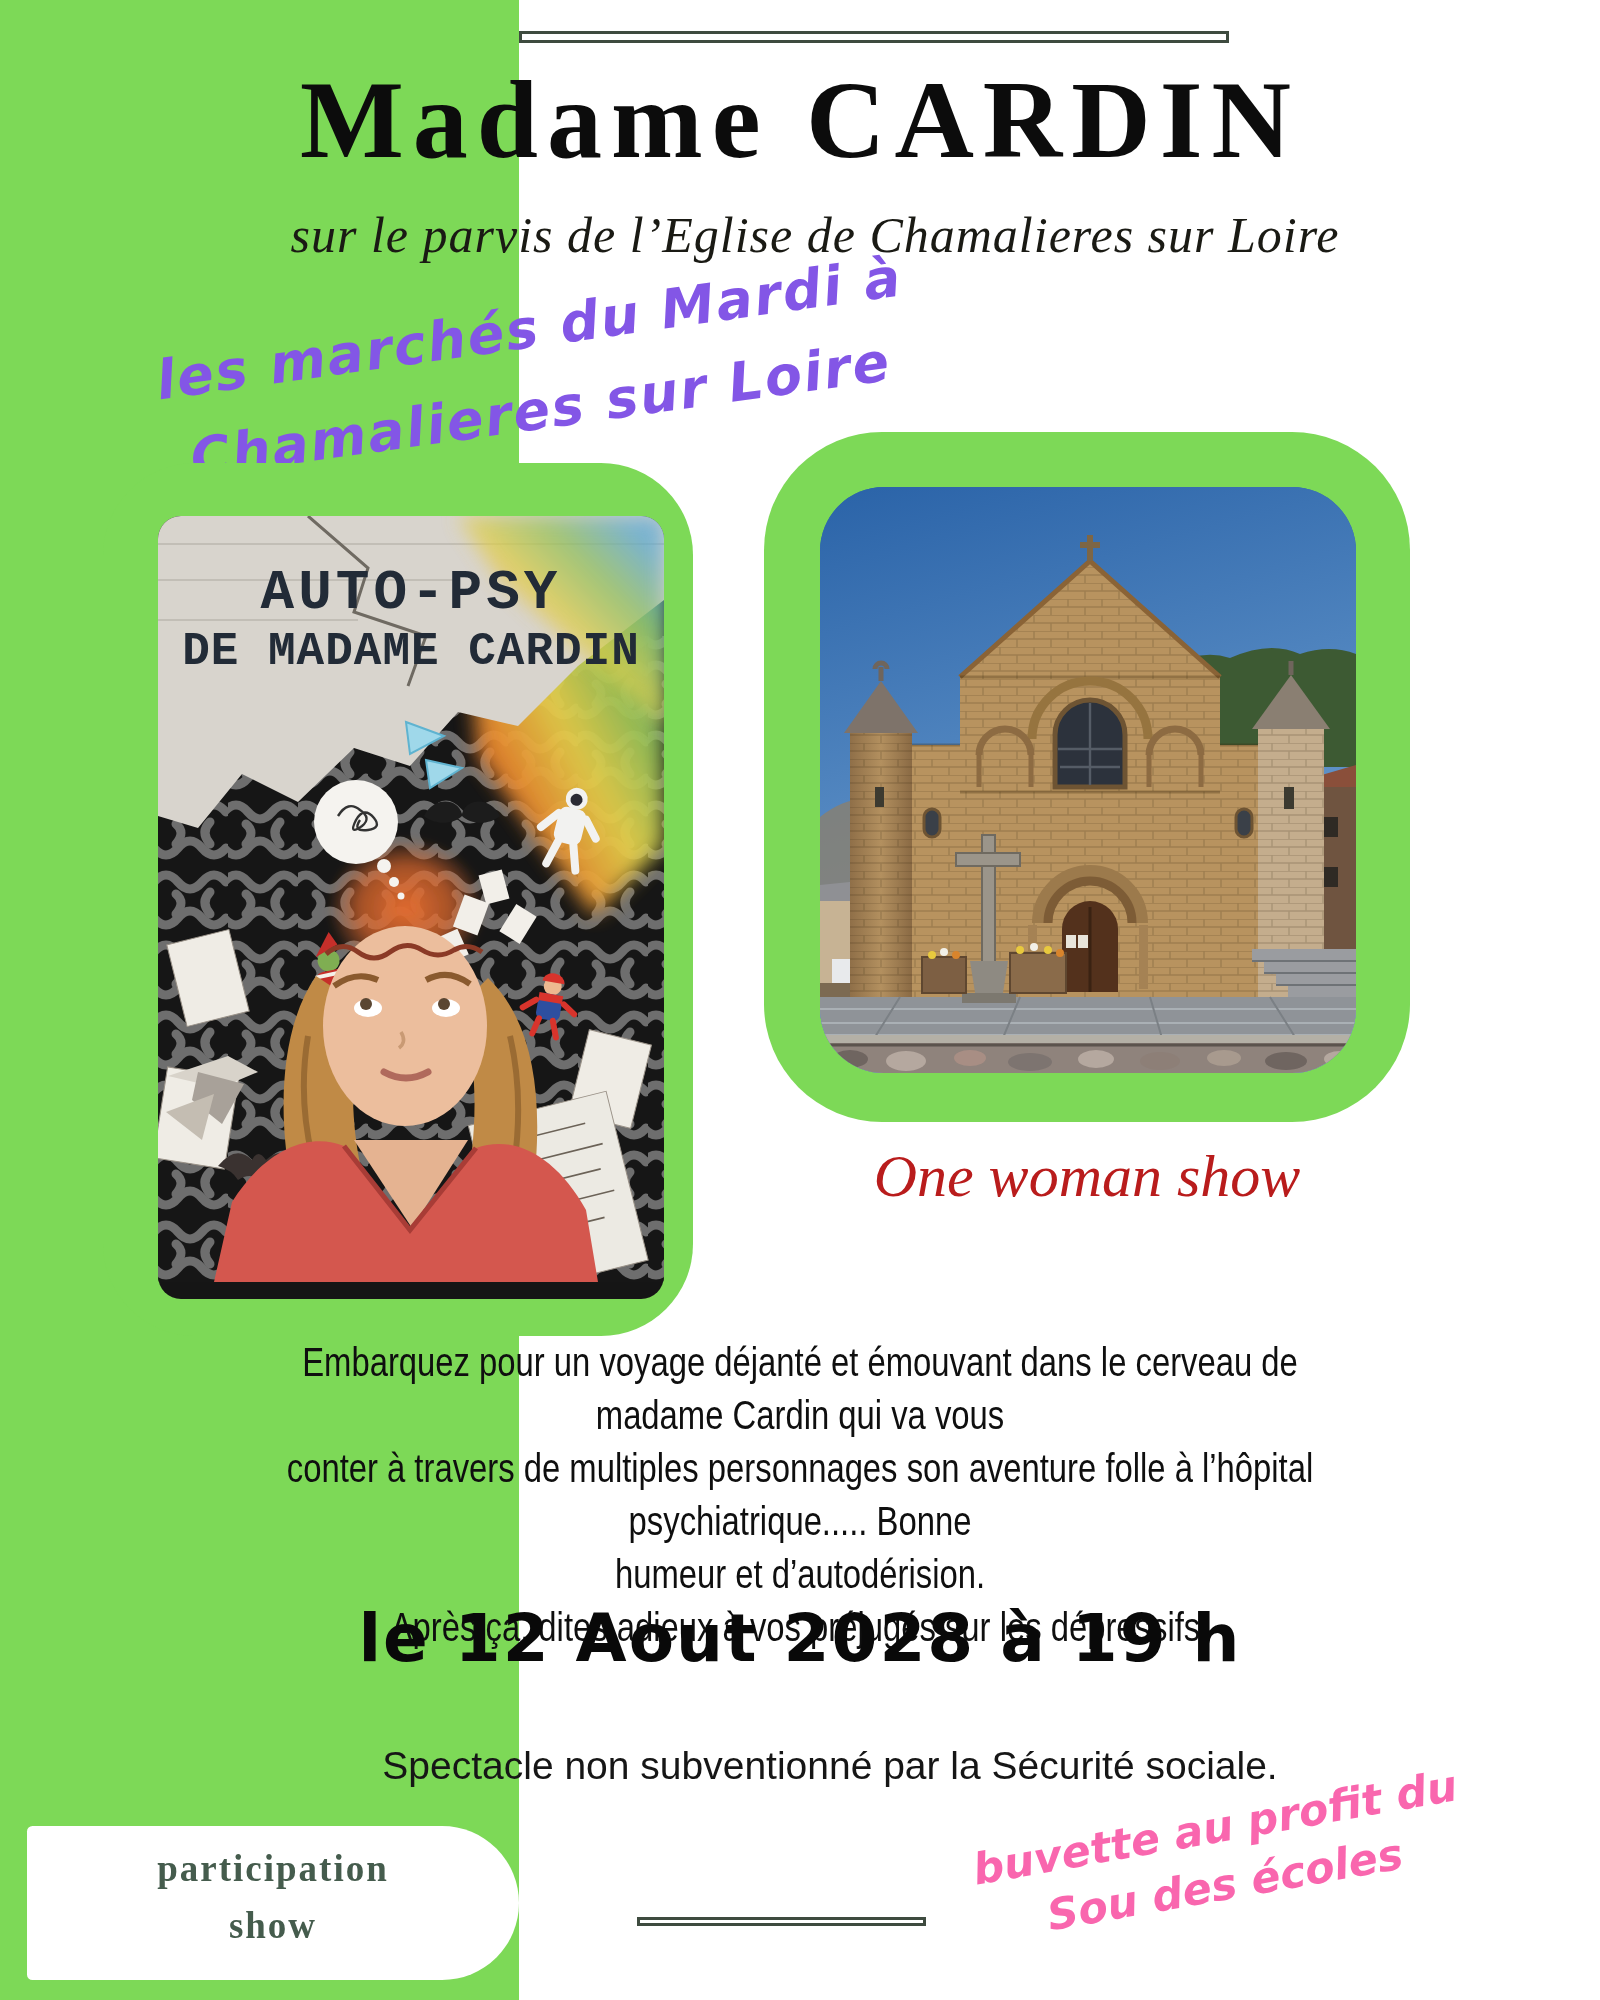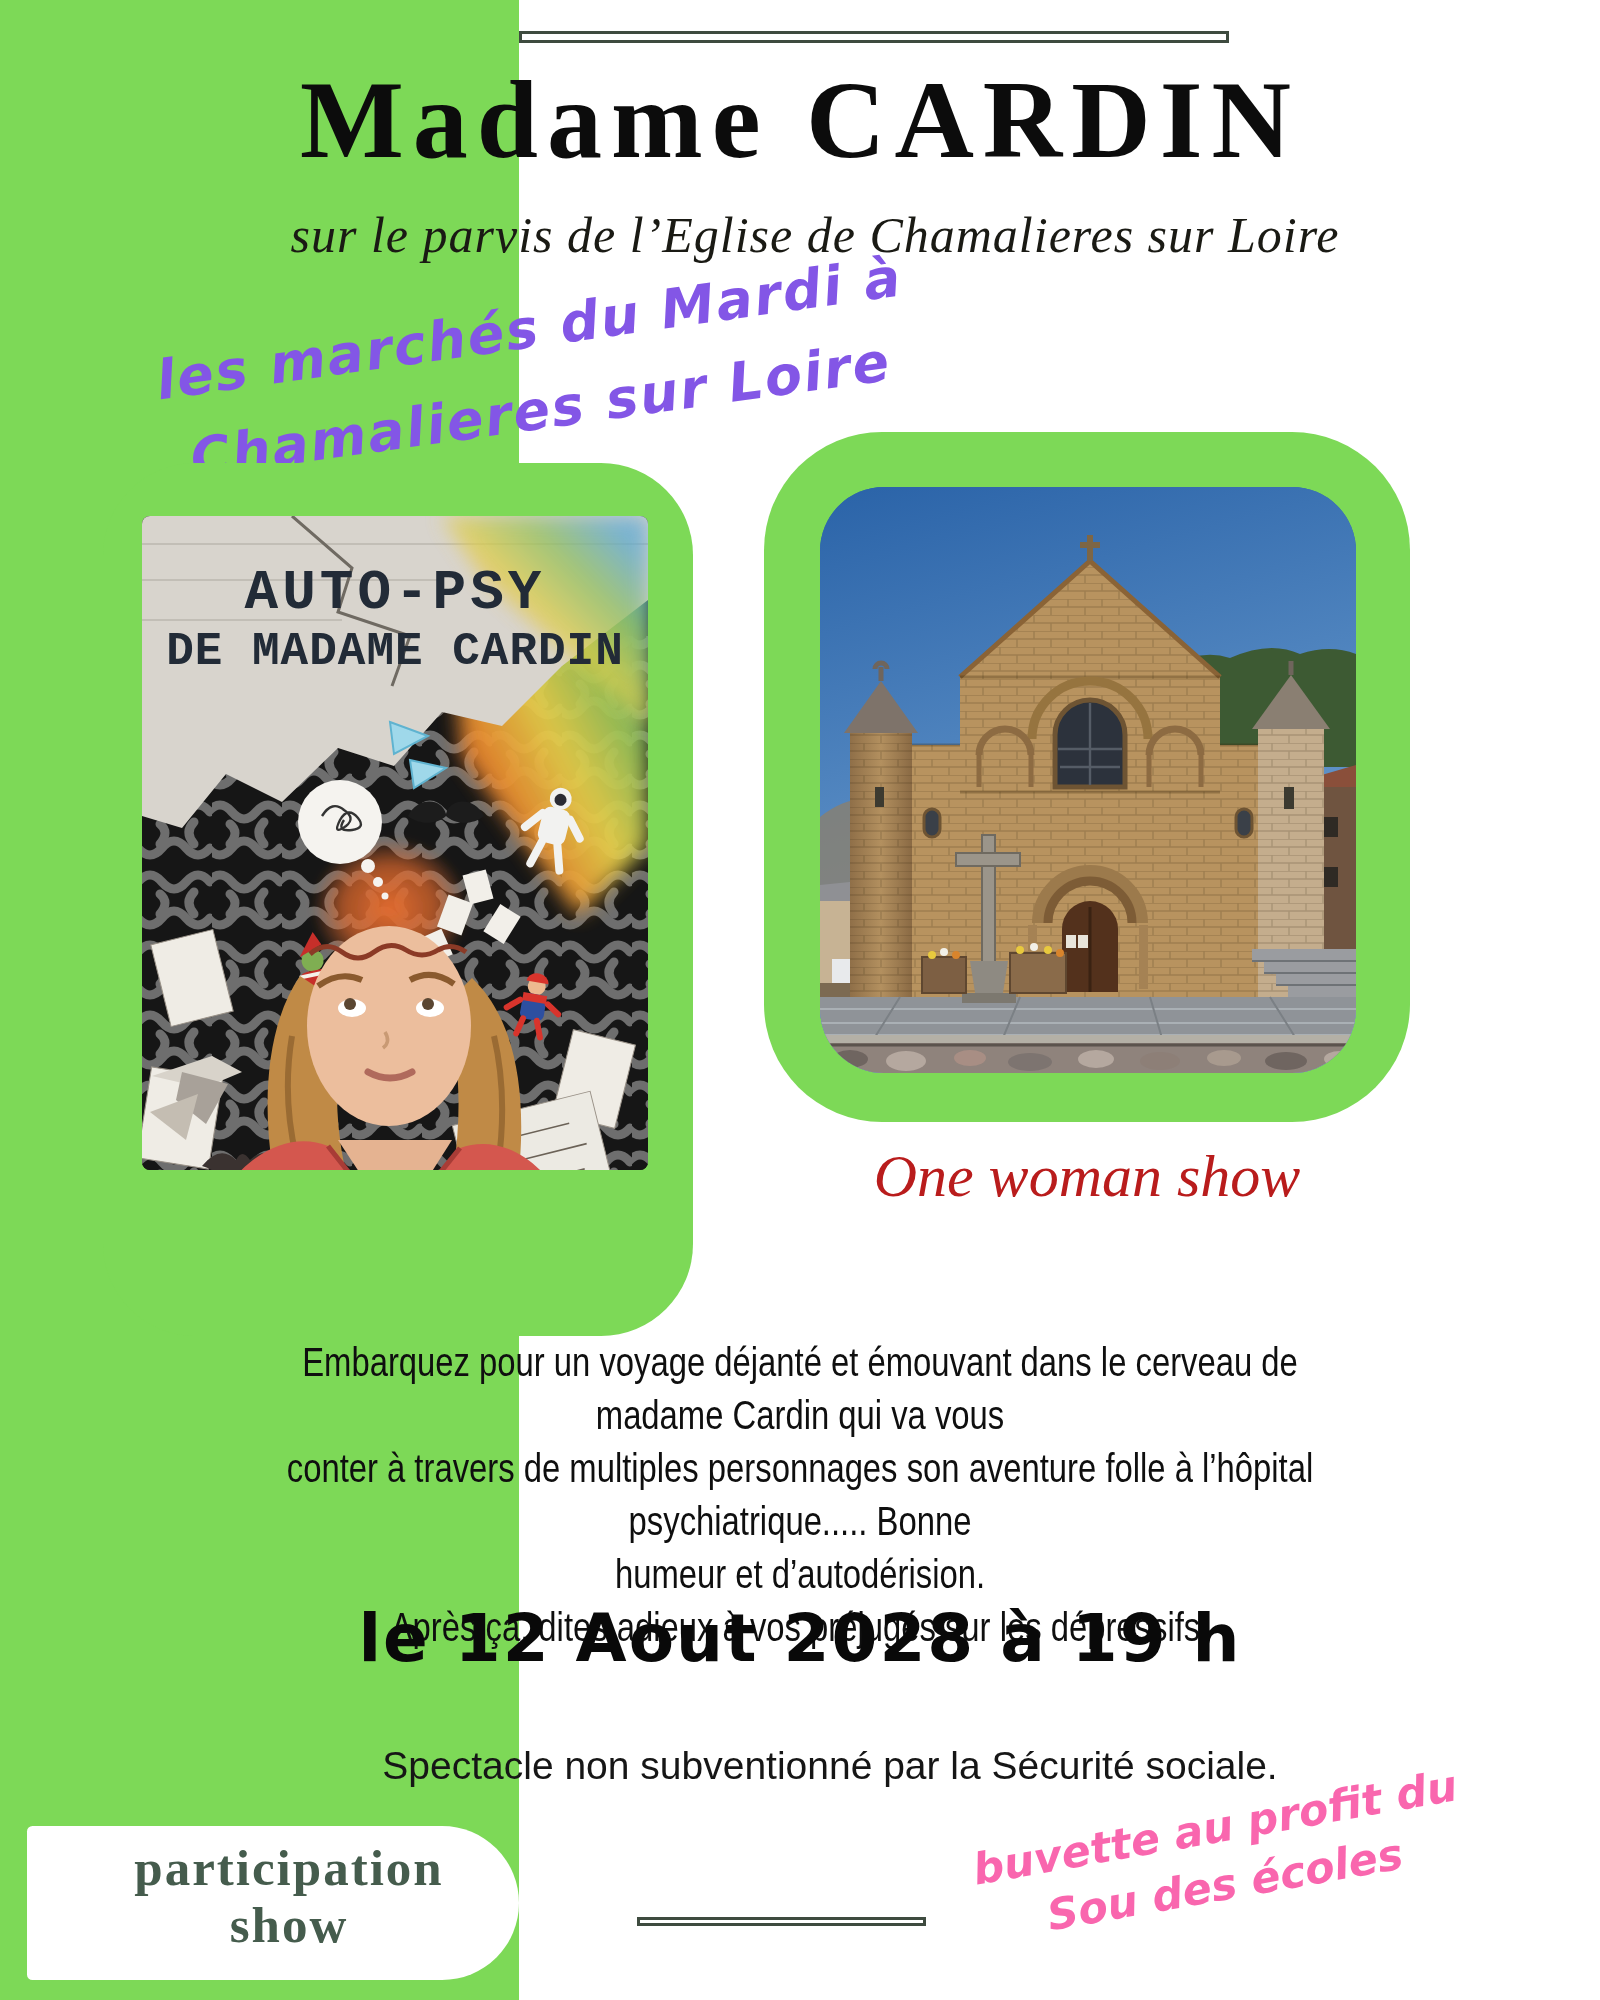--- a/index.html
+++ b/index.html
@@ -29,21 +29,21 @@
     font-style:italic;font-size:50px;color:#1a1a14;letter-spacing:1px;
   }
   #script-note{
     left:140px;top:288px;width:790px;
     transform:rotate(-8deg);transform-origin:50% 50%;
     text-align:center;color:var(--purple);
     font-family:"DejaVu Sans",sans-serif;font-style:italic;font-weight:700;
     font-size:54px;line-height:82px;letter-spacing:2px;
   }
   #poster-frame{left:103px;top:463px;width:590px;height:873px;background:var(--green);border-radius:92px;}
-  #poster{left:142px;top:516px;width:506px;height:654px;border-radius:8px;overflow:hidden;background:#151515;}
+  #poster{left:158px;top:516px;width:506px;height:783px;border-radius:23px;overflow:hidden;background:#151515;}
   #church-frame{left:764px;top:432px;width:646px;height:690px;background:var(--green);border-radius:118px;}
   #church{left:820px;top:487px;width:536px;height:586px;border-radius:64px;overflow:hidden;background:#2d67ae;}
   #show-type{
     left:764px;top:1126px;width:646px;text-align:center;
     font-style:italic;font-size:60px;line-height:100px;color:#b91c1c;
   }
   #description{
     left:120px;top:1336px;width:1360px;text-align:center;
     font-family:"Liberation Sans",sans-serif;font-size:40px;line-height:53px;color:#0f0f0f;
     transform:scaleX(0.82);transform-origin:50% 50%;
@@ -62,22 +62,22 @@
     transform:rotate(-10deg);text-align:center;color:var(--pink);
     font-family:"DejaVu Sans",sans-serif;font-style:italic;font-weight:700;
     font-size:43px;line-height:58px;
   }
   #participation-box{
     left:27px;top:1826px;width:492px;height:154px;background:#ffffff;
     border-radius:6px 84px 84px 6px;
   }
   #participation-text{
     left:27px;top:1840px;width:492px;text-align:center;
-    font-family:"Liberation Serif",serif;font-weight:700;font-size:51px;
-    line-height:57px;color:var(--partgreen);letter-spacing:2px;margin-left:16px;
+    font-family:"Liberation Serif",serif;font-weight:700;font-size:37px;
+    line-height:57px;color:var(--partgreen);letter-spacing:2px;
   }
   svg{display:block;}
 </style>
 </head>
 <body>
 
 <div id="canvas">
 
   <div class="abs" id="green-band"></div>
 

